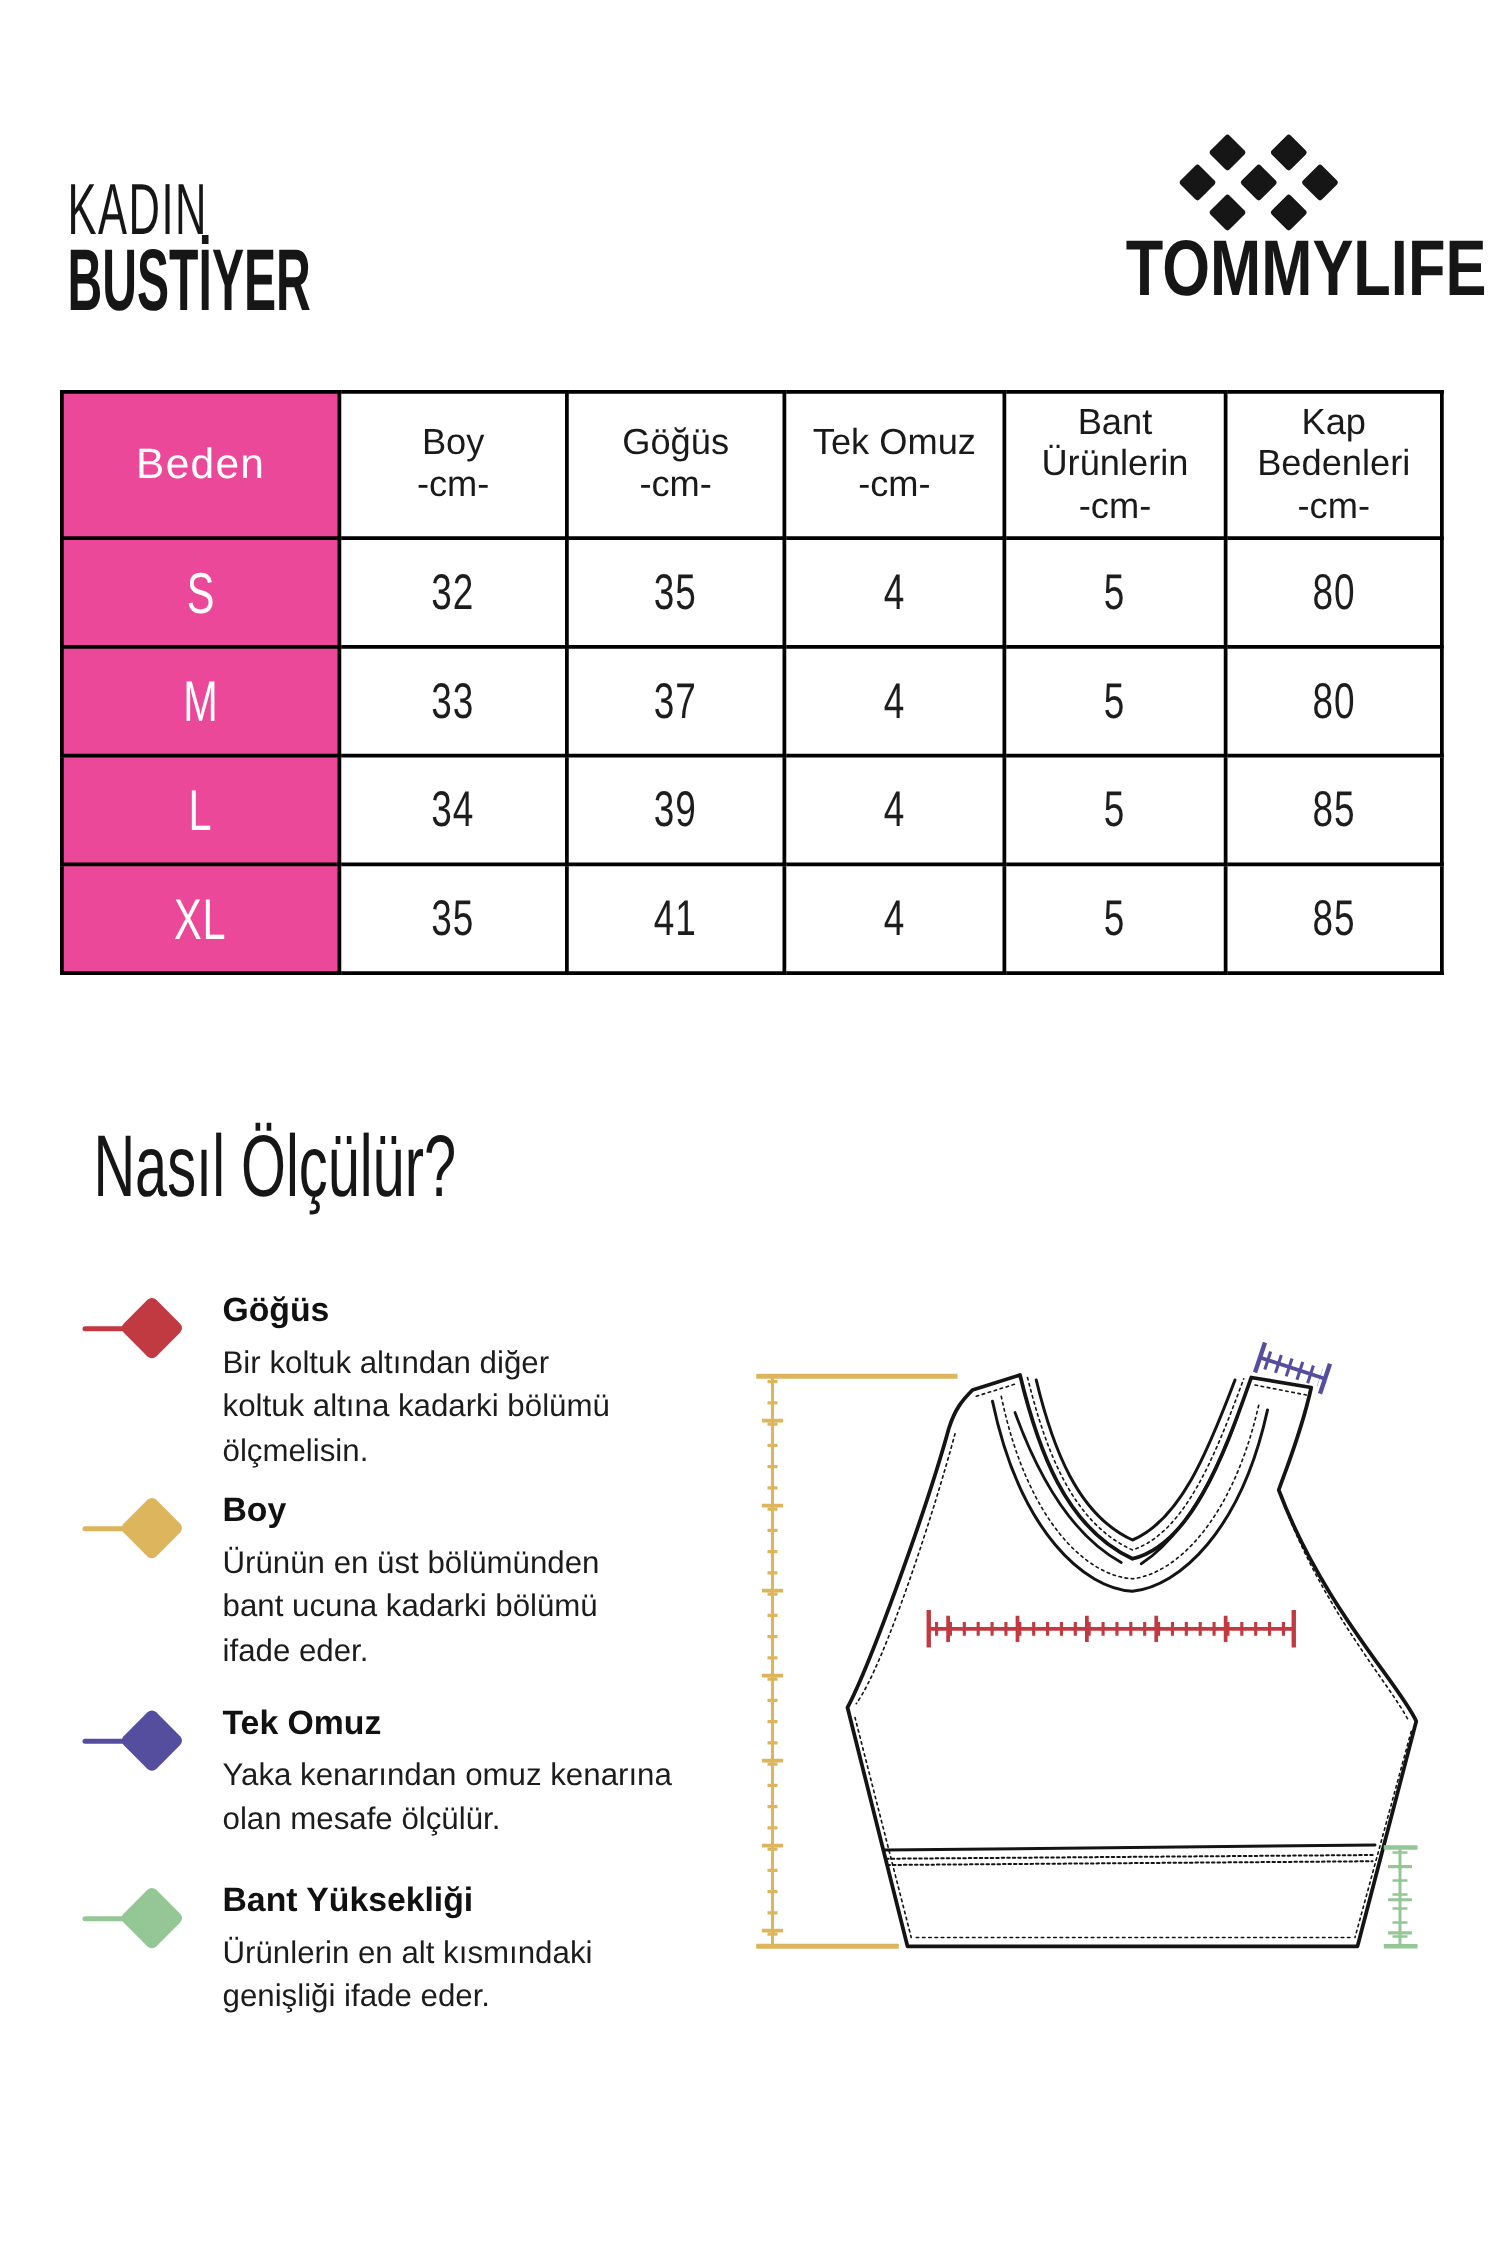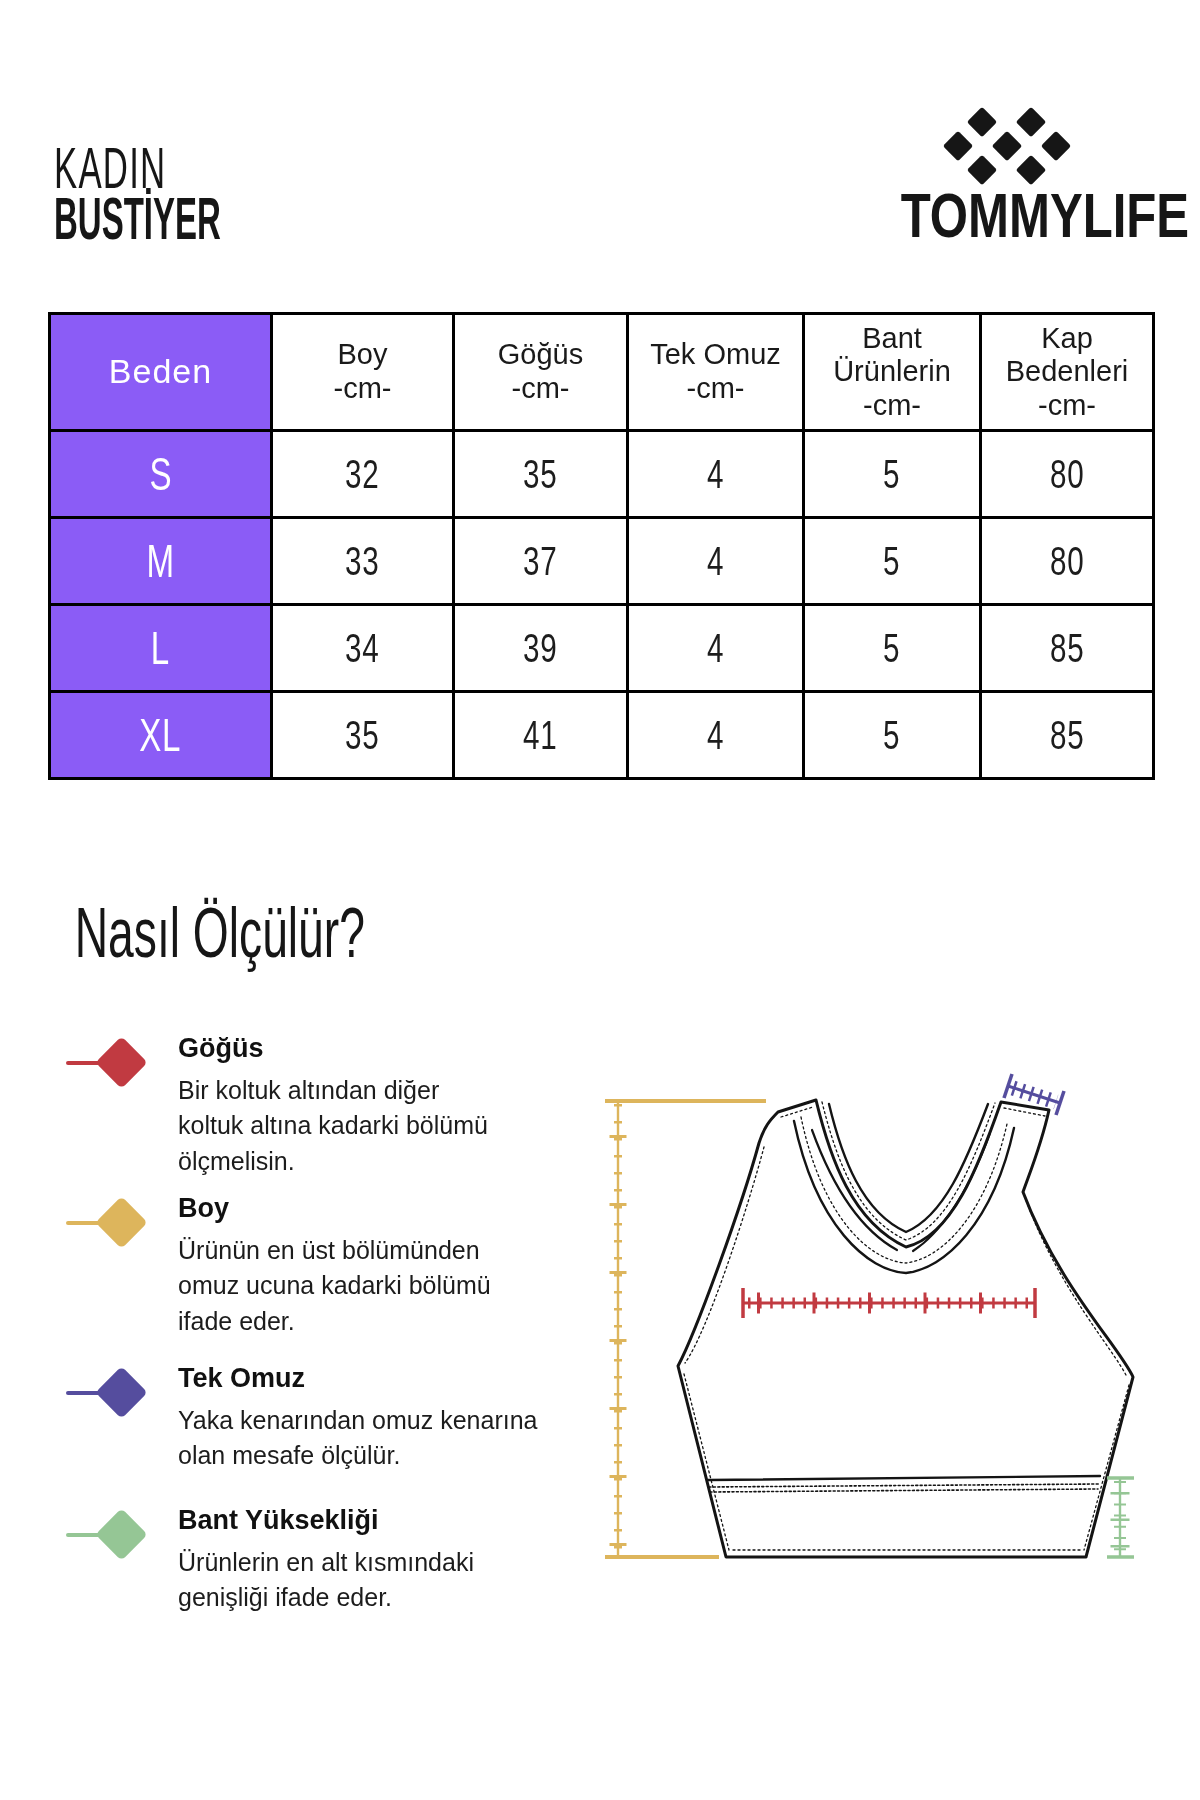--- a/index.html
+++ b/index.html
@@ -4,33 +4,33 @@
 <style>
   html,body{margin:0;padding:0;background:#fff;}
   .page{position:relative;width:1200px;height:1800px;background:#ffffff;overflow:hidden;
         font-family:"Liberation Sans",sans-serif;color:#161616;}
   .condensed{display:inline-block;transform-origin:left center;}
   .condensed-c{display:inline-block;transform-origin:center center;}
 
   
   .kadin{position:absolute;left:54px;top:139px;font-size:58px;font-weight:400;line-height:1;letter-spacing:2px;}
   .kadin span{transform:scaleX(0.60);}
-  .bustiyer{position:absolute;left:54px;top:189px;font-size:60px;font-weight:700;line-height:1;}
+  .bustiyer{position:absolute;left:54px;top:189px;font-size:70px;font-weight:700;line-height:1;}
   .bustiyer span{transform:scaleX(0.55);}
   .logo-svg{position:absolute;left:935px;top:96px;width:150px;height:100px;}
   .brand{position:absolute;left:860px;top:184px;width:300px;text-align:center;
          font-size:63px;font-weight:700;line-height:1;}
   .brand span{transform:scaleX(0.78);}
 
   
   .size-table{position:absolute;left:48px;top:312px;border-collapse:collapse;table-layout:fixed;width:1104px;}
   .size-table col.c0{width:222px}.size-table col.c1{width:182px}.size-table col.c2{width:174px}
   .size-table col.c3{width:176px}.size-table col.c4{width:177px}.size-table col.c5{width:173px}
   .size-table th,.size-table td{border:3px solid #000;text-align:center;vertical-align:middle;padding:0;}
-  .size-table .dark{background:#8b5cf6;color:#fff;}
+  .size-table .dark{background:#ec4899;color:#fff;}
   .size-table thead th{height:114px;font-weight:400;font-size:29px;line-height:1.16;white-space:pre-line;color:#1a1a1a;}
   .size-table thead th.dark{font-size:34px;letter-spacing:1px;color:#fff;}
   .size-table tbody td,.size-table tbody th{height:84px;}
   .cnum{display:inline-block;transform:scaleX(0.74);transform-origin:center;font-size:40px;font-weight:400;
         letter-spacing:1px;color:#1d1d1d;}
   .csize{display:inline-block;transform:scaleX(0.72);transform-origin:center;font-size:46px;font-weight:400;
          letter-spacing:1px;color:#fff;}
 
   
   .howto-title{position:absolute;left:0;top:898px;width:1200px;
@@ -147,21 +147,21 @@
   </div>
 
   <div class="legend-item" style="top:1192px">
     <div class="legend-marker" style="color: rgb(221, 181, 92);">
       <span class="marker-line"></span>
       <span class="marker-diamond"></span>
     </div>
     <div class="legend-body">
       <h3 class="legend-name">Boy</h3>
       <p class="legend-desc">Ürünün en üst bölümünden
-omuz ucuna kadarki bölümü
+bant ucuna kadarki bölümü
 ifade eder.</p>
     </div>
   </div>
 
   <div class="legend-item" style="top:1362px">
     <div class="legend-marker" style="color: rgb(85, 77, 158);">
       <span class="marker-line"></span>
       <span class="marker-diamond"></span>
     </div>
     <div class="legend-body">

